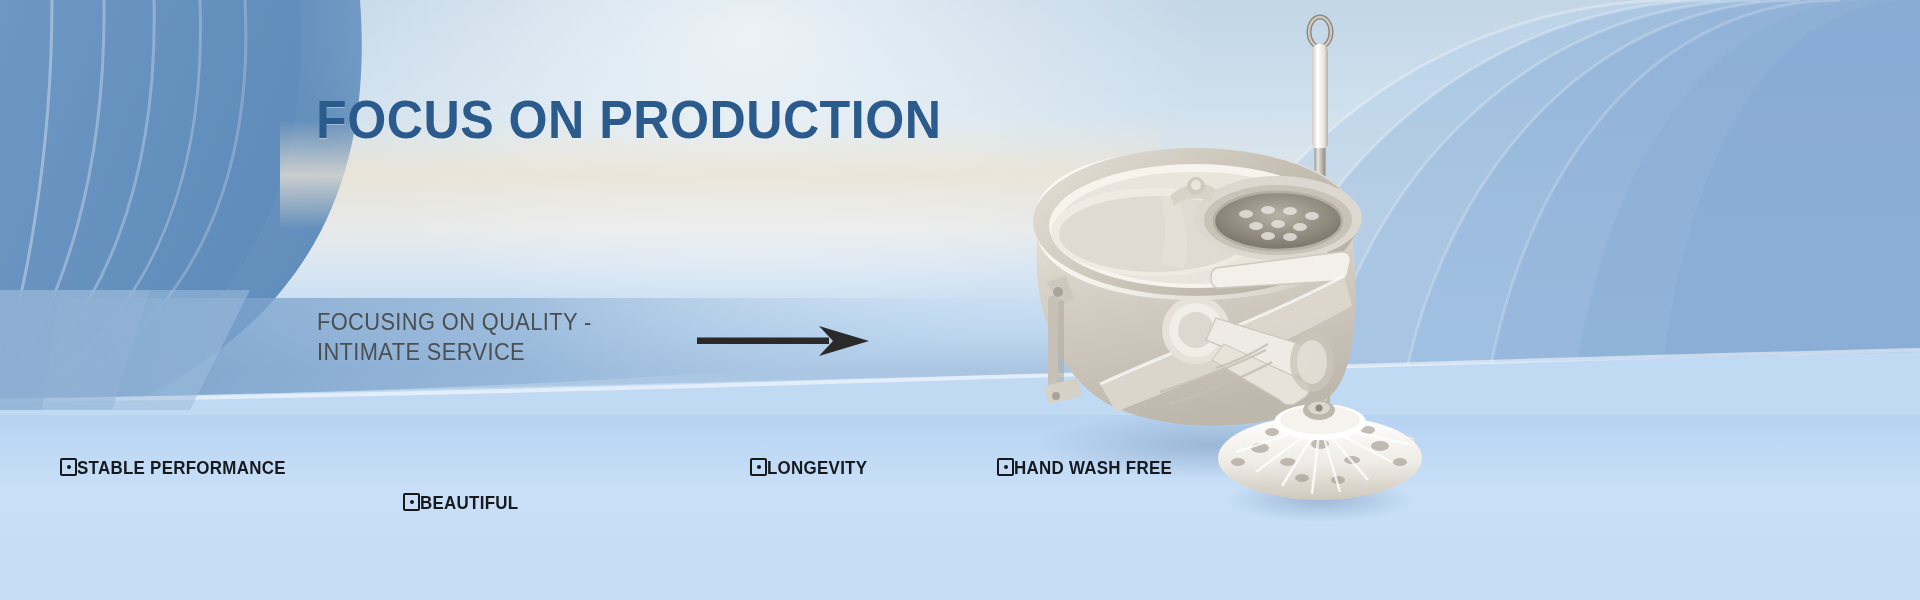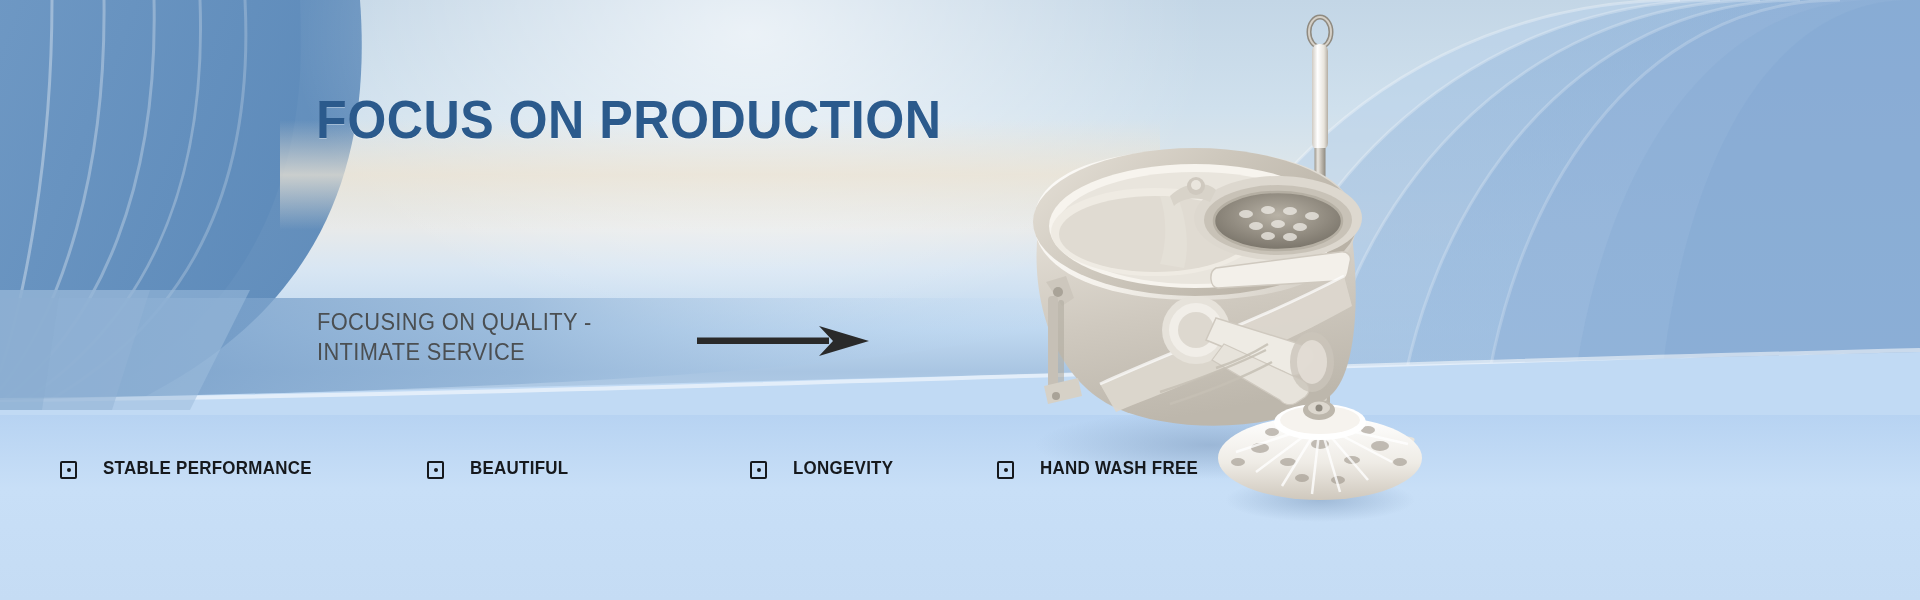--- a/index.html
+++ b/index.html
@@ -93,21 +93,21 @@
   }
   .arrow-wrap svg { display:block; }
 
   
   .features {
     position:absolute; left:0; bottom:118px;
     width:1920px; height:24px;
   }
   .feature {
     position:absolute;
-    display:flex; align-items:flex-end; gap:26px;
+    display:flex; align-items:flex-start; gap:0;
     white-space:nowrap;
   }
   .feat-icon {
     width:17px; height:18px;
     border:2.2px solid #15181c;
     border-radius:2px;
     display:flex; align-items:center; justify-content:center;
     flex:0 0 auto;
   }
   .feat-icon i {
@@ -419,21 +419,21 @@
     </svg>
   </div>
 
   <div class="features">
     <div class="feature" style="left:60px;">
       <span class="feat-icon">
           <i></i>
         </span>
       <span class="feat-label">STABLE PERFORMANCE</span>
     </div>
-    <div class="feature" style="left:427px;">
+    <div class="feature" style="left:403px;margin-top:35px;">
       <span class="feat-icon">
           <i></i>
         </span>
       <span class="feat-label">BEAUTIFUL</span>
     </div>
     <div class="feature" style="left:750px;">
       <span class="feat-icon">
           <i></i>
         </span>
       <span class="feat-label">LONGEVITY</span>

